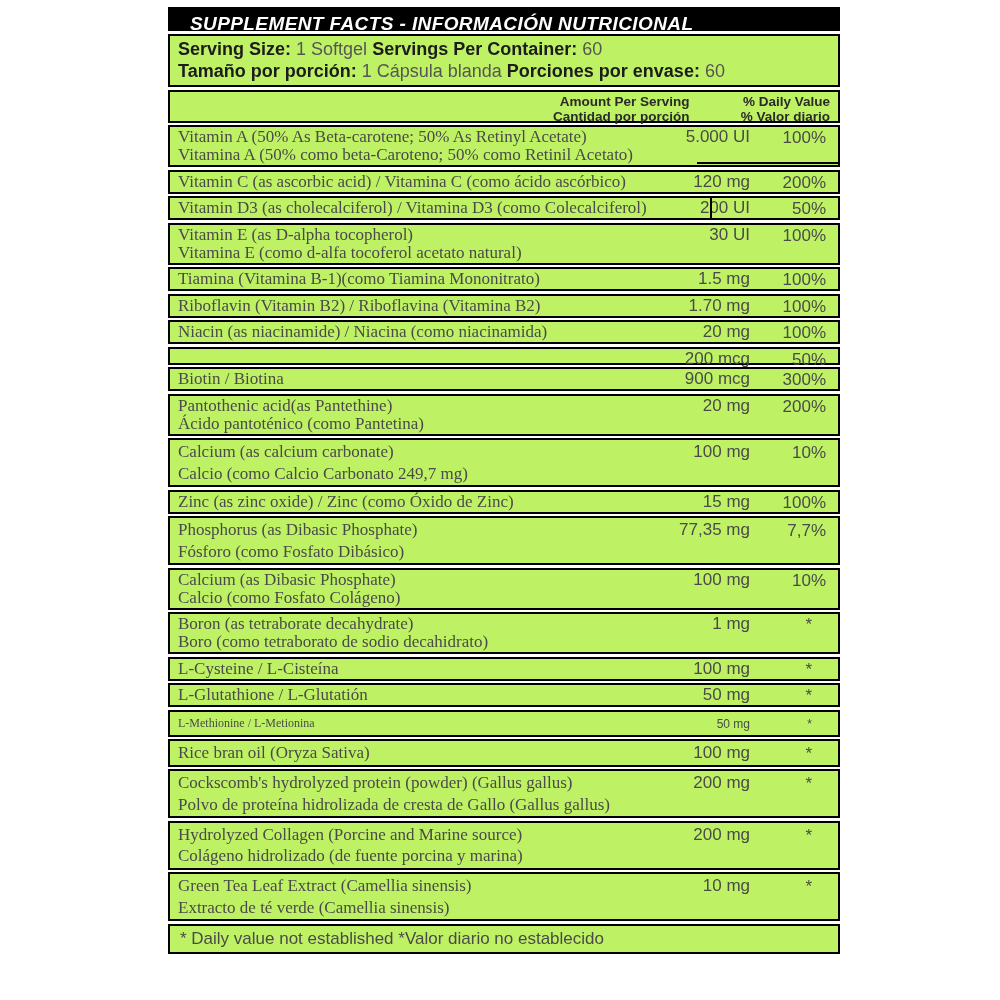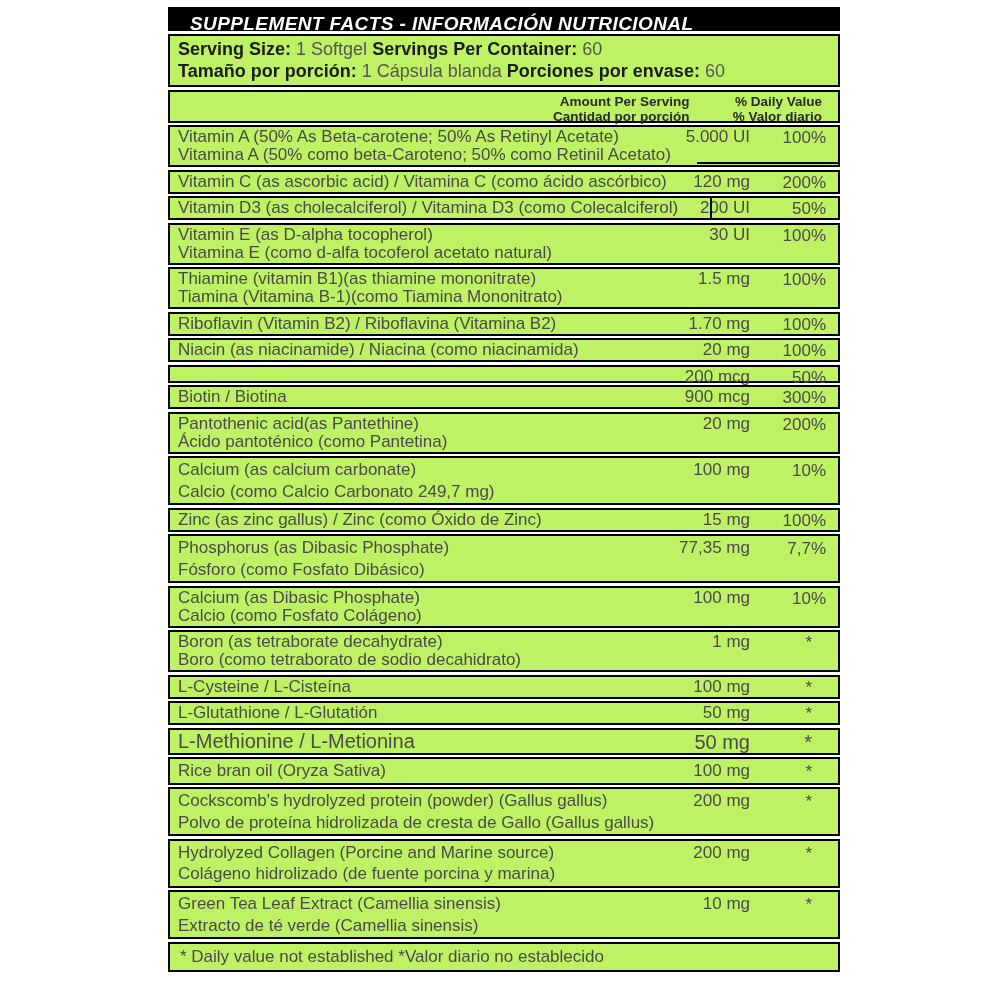--- a/index.html
+++ b/index.html
@@ -16,25 +16,25 @@
   .title-bar {
     background:#000; color:#fff; font-weight:bold; font-style:italic;
     font-size:19px; line-height:33px; height:24px; padding:0 10px 0 22px;
     letter-spacing:0.4px; margin-bottom:3px; box-sizing:border-box;
     white-space:nowrap;
   }
   .serving { font-size:18px; line-height:22px; padding:2px 8px 3px 8px; color:#555; }
   .serving b { font-weight:bold; color:#1c1c1c; }
   .colhead { height:33px; font-size:13.5px; font-weight:bold; color:#2a2a2a; line-height:15px; }
   .colhead .amount-h { position:absolute; left:383px; top:2px; text-align:right; }
-  .colhead .dv-h { position:absolute; right:16px; top:2px; text-align:right; }
+  .colhead .dv-h { position:absolute; right:8px; top:2px; text-align:right; }
   .row { font-size:17px; line-height:18px; padding:1px 8px; min-height:18px; }
-  .row .name-en, .row .name-es { white-space:nowrap; }
+  .row .name-en, .row .name-es { white-space:nowrap;font-family:Liberation Serif, serif; }
   .row.spread { line-height:21.5px; }
-  .row.big { font-size:20px; line-height:21px; }
+  .row.big { font-size:12px; line-height:21px; }
   .amt { position:absolute; top:1px; right:88px; white-space:nowrap; }
   .dv  { position:absolute; top:2px; right:12px; white-space:nowrap; }
   .dv.star { right:26px; }
   .row.big .amt, .row.big .dv { top:2px; }
   .artifact-underline { position:absolute; left:527px; right:-1px; bottom:1px; border-bottom:2px solid #000; }
   .artifact-vline { position:absolute; left:540px; top:0; bottom:0; border-left:2px solid #000; }
   .footnote { font-size:17px; line-height:19px; padding:3px 8px 4px 10px; color:#4a4a4a; }
 </style>
 </head>
 <body>
@@ -90,21 +90,20 @@
     <div class="dv">50%</div>
   <div class="artifact-vline"></div>
       </div>
       <div class="box row">
     <div class="name-en">Vitamin E (as D-alpha tocopherol)</div>
     <div class="name-es">Vitamina E (como d-alfa tocoferol acetato natural)</div>
     <div class="amt">30 UI</div>
     <div class="dv">100%</div>
   </div>
       <div class="box row">
-    <div class="name-en">Thiamine (vitamin B1)(as thiamine mononitrate)</div>
     <div class="name-es">Tiamina (Vitamina B-1)(como Tiamina Mononitrato)</div>
     <div class="amt">1.5 mg</div>
     <div class="dv">100%</div>
   </div>
       <div class="box row">
     <div class="name-en">Riboflavin (Vitamin B2) / Riboflavina (Vitamina B2)</div>
 
     <div class="amt">1.70 mg</div>
     <div class="dv">100%</div>
   </div>
@@ -131,21 +130,21 @@
     <div class="amt">20 mg</div>
     <div class="dv">200%</div>
   </div>
       <div class="box row spread">
     <div class="name-en">Calcium (as calcium carbonate)</div>
     <div class="name-es">Calcio (como Calcio Carbonato 249,7 mg)</div>
     <div class="amt">100 mg</div>
     <div class="dv">10%</div>
   </div>
       <div class="box row">
-    <div class="name-en">Zinc (as zinc gallus) / Zinc (como Óxido de Zinc)</div>
+    <div class="name-en">Zinc (as zinc oxide) / Zinc (como Óxido de Zinc)</div>
 
     <div class="amt">15 mg</div>
     <div class="dv">100%</div>
   </div>
       <div class="box row spread">
     <div class="name-en">Phosphorus (as Dibasic Phosphate)</div>
     <div class="name-es">Fósforo (como Fosfato Dibásico)</div>
     <div class="amt">77,35 mg</div>
     <div class="dv">7,7%</div>
   </div>

